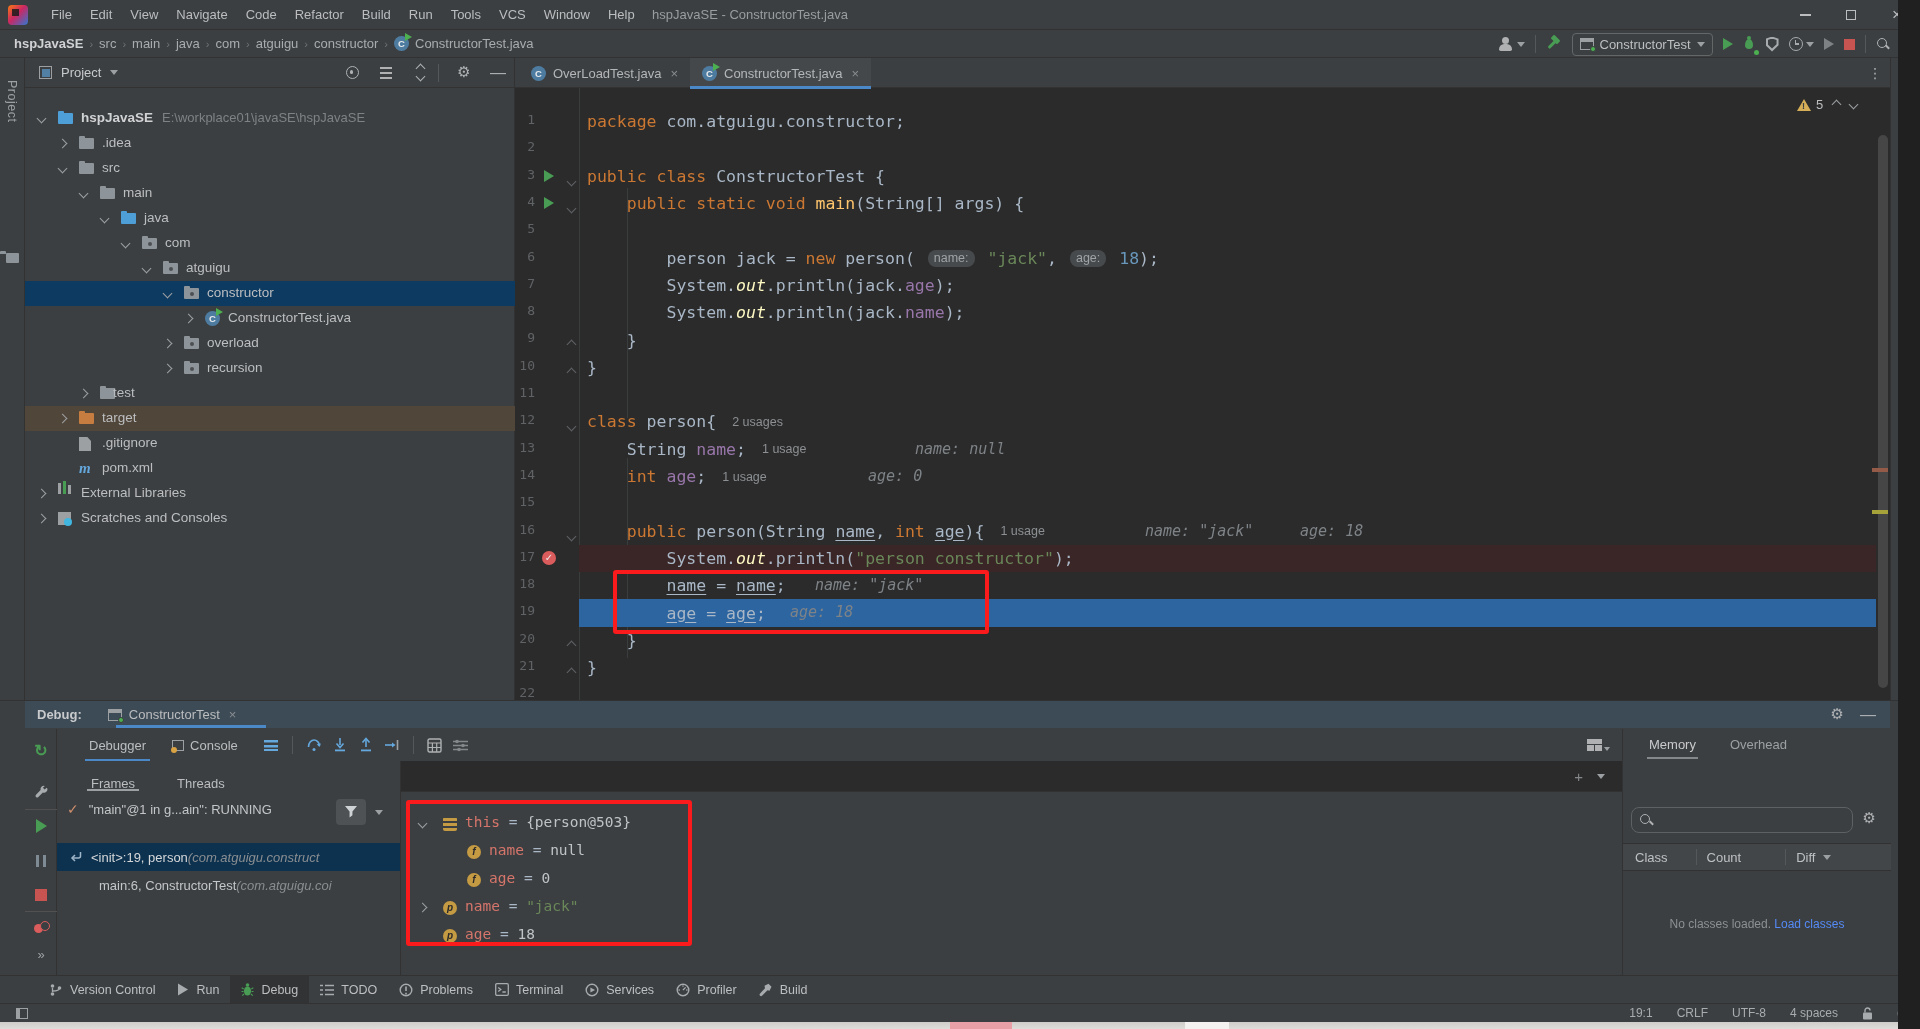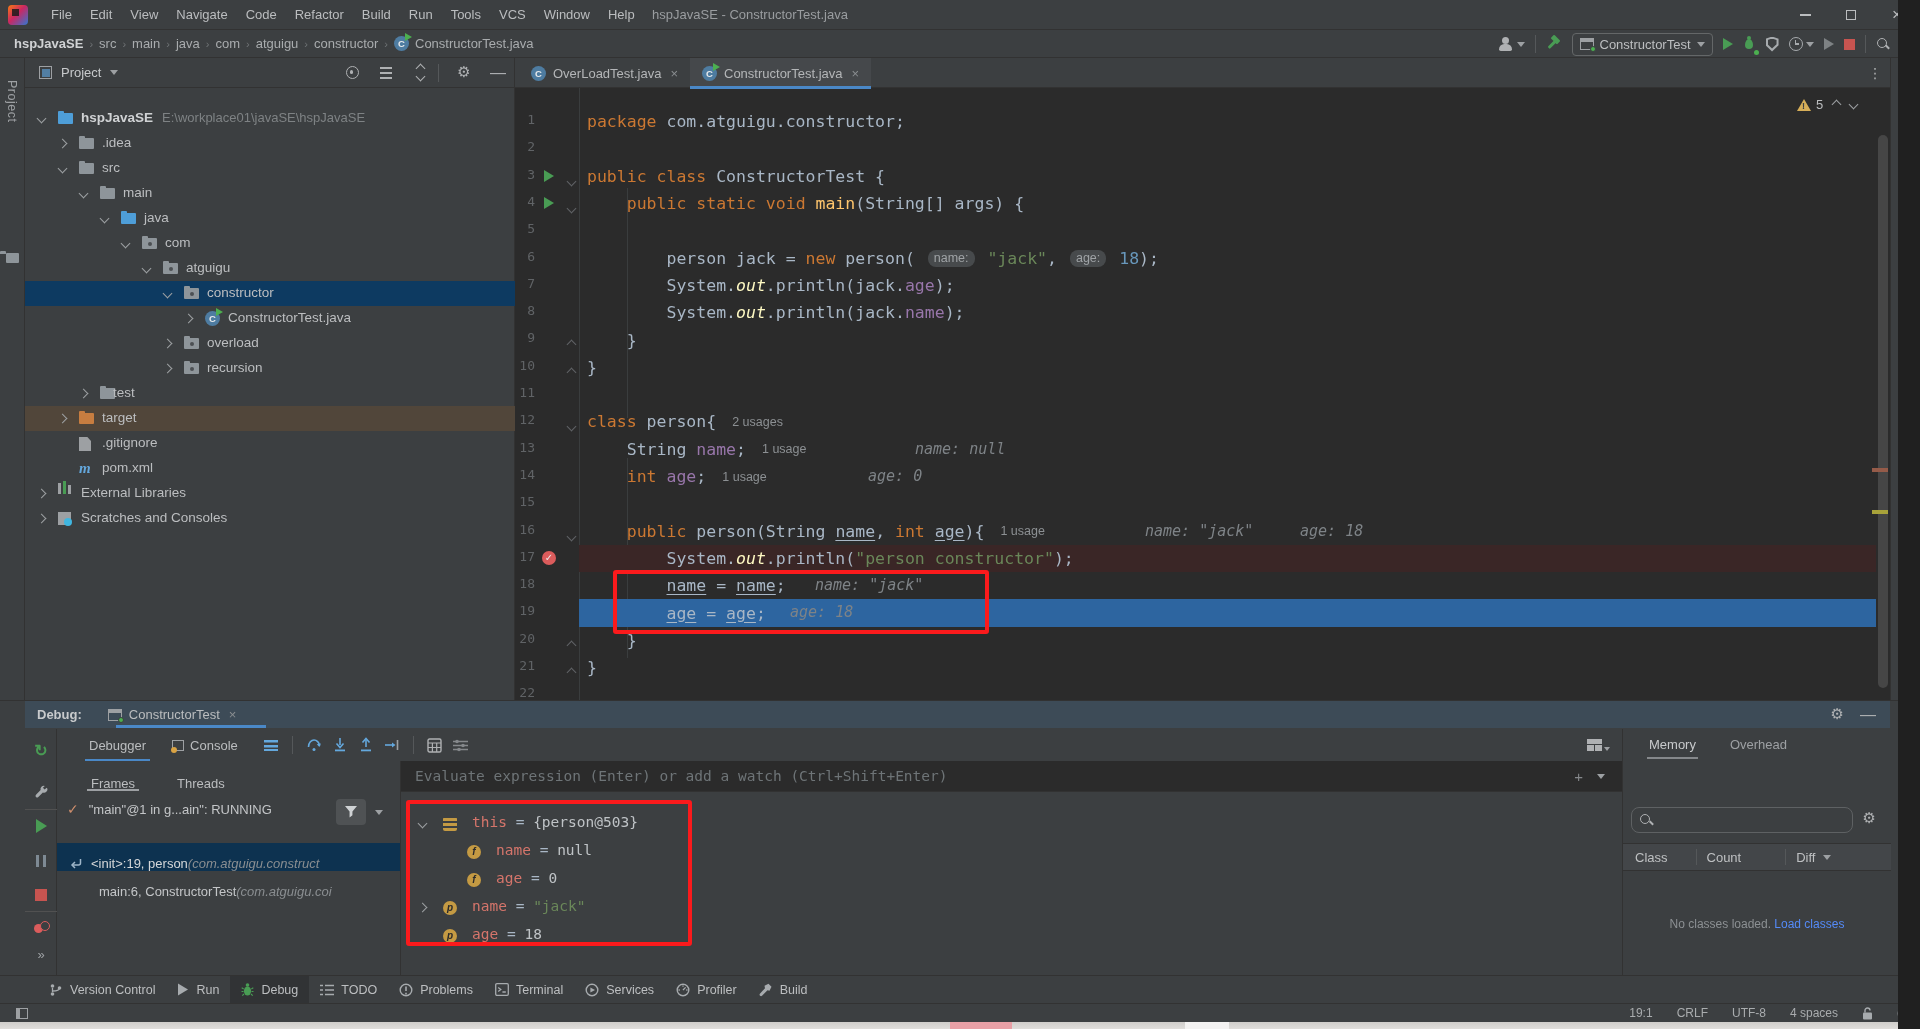--- a/index.html
+++ b/index.html
@@ -162,36 +162,36 @@
   .step-ic{display:flex;align-items:center;justify-content:center;width:26px;height:24px;}
   #dbg-leftcol{position:absolute;left:25px;top:28px;width:32px;height:247px;border-right:1px solid #323232;}
   .dlc{position:absolute;left:0;width:32px;display:flex;justify-content:center;}
   .pause-ic{width:10px;height:12px;border-left:3.5px solid #7E8A94;border-right:3.5px solid #7E8A94;}
   .bpcircles{position:relative;width:15px;height:15px;}
   .bpcircles::before{content:"";position:absolute;left:0;top:3px;width:9px;height:9px;border-radius:50%;background:#DB5C5C;}
   .bpcircles::after{content:"";position:absolute;left:6px;top:0;width:8px;height:8px;border-radius:50%;border:1.6px solid #DB5C5C;background:#3C3F41;}
   #frames{position:absolute;left:57px;top:60px;width:343px;height:215px;}
   .ftab{font-size:13px;color:#BBBDBF;position:relative;padding:0 4px;height:30px;display:flex;align-items:flex-end;}
   .ftab.active::after{content:"";position:absolute;left:0;bottom:0;width:100%;height:2px;background:#9DA0A3;}
-  .frame-row{position:absolute;left:0;width:343px;height:28px;font-size:13px;display:flex;align-items:flex-end;white-space:nowrap;overflow:hidden;}
+  .frame-row{position:absolute;left:0;width:343px;height:28px;font-size:13px;display:flex;align-items:center;white-space:nowrap;overflow:hidden;}
   .frame-row.sel{background:#0D3250;}
   .fr-pkg{font-style:italic;color:#8A8E91;}
   .funnel-btn{position:absolute;width:30px;height:26px;background:#4F5254;border-radius:4px;display:flex;align-items:center;justify-content:center;}
   .funnel{width:12px;height:12px;background:#CFD2D4;clip-path:polygon(0 0,100% 0,62% 45%,62% 78%,38% 95%,38% 45%);}
   #vars{position:absolute;left:400px;top:60px;width:1222px;height:215px;border-left:1px solid #323232;}
   #eval-row{position:absolute;left:0;top:0;width:1222px;height:31px;background:#2B2B2B;border-bottom:1px solid #323232;display:flex;align-items:center;}
   #eval-text{margin-left:14px;font-family:"DejaVu Sans Mono",monospace;font-size:14.5px;color:#6E7477;}
   .var-row{position:absolute;left:0;width:1222px;height:28px;font-size:14px;}
   .var-chv{position:absolute;top:10px;}
   .var-ic{position:absolute;top:7px;width:14px;height:14px;border-radius:50%;background:#C49A43;color:#2B2B2B;font-size:10px;font-weight:bold;text-align:center;line-height:14px;font-style:italic;}
   .var-ic.stack{border-radius:2px;background:
      linear-gradient(#C49A43,#C49A43) 0 1px/14px 3px no-repeat,
      linear-gradient(#C49A43,#C49A43) 0 6px/14px 3px no-repeat,
      linear-gradient(#C49A43,#C49A43) 0 11px/14px 3px no-repeat;}
-  .var-text{position:absolute;top:4px;font-family:"DejaVu Sans Mono",monospace;font-size:14.5px;white-space:pre;margin-left:7px;}
+  .var-text{position:absolute;top:4px;font-family:"DejaVu Sans Mono",monospace;font-size:14.5px;white-space:pre;}
   .vn{color:#D5756B;} .vd{color:#A9B7C6;} .vv{color:#BFC3C6;} .vs{color:#6A8759;}
   #memory{position:absolute;left:1622px;top:28px;width:268px;height:247px;border-left:1px solid #323232;}
   .mtab{font-size:13px;color:#C8CACC;position:relative;padding:0 2px;height:30px;display:flex;align-items:center;}
   .mtab.active::after{content:"";position:absolute;left:0;bottom:0;width:100%;height:2px;background:#85888B;}
   #mem-search{position:absolute;left:8px;top:78px;width:222px;height:26px;border:1px solid #5E6163;border-radius:8px;display:flex;align-items:center;padding-left:7px;gap:6px;}
   #mem-head{position:absolute;left:0;top:114px;width:268px;height:28px;background:#434649;border-top:1px solid #323232;border-bottom:1px solid #323232;display:flex;align-items:center;font-size:13px;color:#BEC0C2;}
   #mem-body{position:absolute;left:0;top:142px;width:268px;height:105px;display:flex;align-items:center;justify-content:center;font-size:12px;color:#8C9093;}
   a.link{color:#548AF7;text-decoration:none;}
   
   #bottombar{position:absolute;left:0;top:975px;width:1920px;height:28px;background:#3C3F41;border-top:1px solid #323232;display:flex;align-items:center;}
@@ -730,21 +730,20 @@
         </div>
       <div style="position:absolute;left:3px;top:228px;width:283px;height:9px;background:#55595B;border-radius:4px;"></div>
       <div class="row" style="position:absolute;left:18px;top:246px;gap:14px;">
         <span style="color:#7F8487;font-size:12.5px;">Switch frames from anywhere in the IDE with Ct..</span>
         <span style="color:#8A8E91;">×</span>
       </div>
     </div>
 
     <div id="vars">
       <div id="eval-row">
-        <span id="eval-text">Evaluate expression (Enter) or add a watch (Ctrl+Shift+Enter)</span>
         <span style="position:absolute;right:40px;color:#85888B;font-size:15px;">+</span>
         <span class="tri tri-dd" style="position:absolute;right:18px;top:13px;"></span>
       </div>
       <div id="var-list">
           <div class="var-row" style="top: 49px;">
             <span class="chv chv-d var-chv" style="left: 18px;"></span>
             <span class="var-ic stack" style="left: 42px;"></span>
             <span class="var-text" style="left: 64px;"><span class="vn">this</span><span class="vd"> = </span><span class="vv">{person@503}</span></span>
           </div>
           <div class="var-row" style="top: 77px;">

